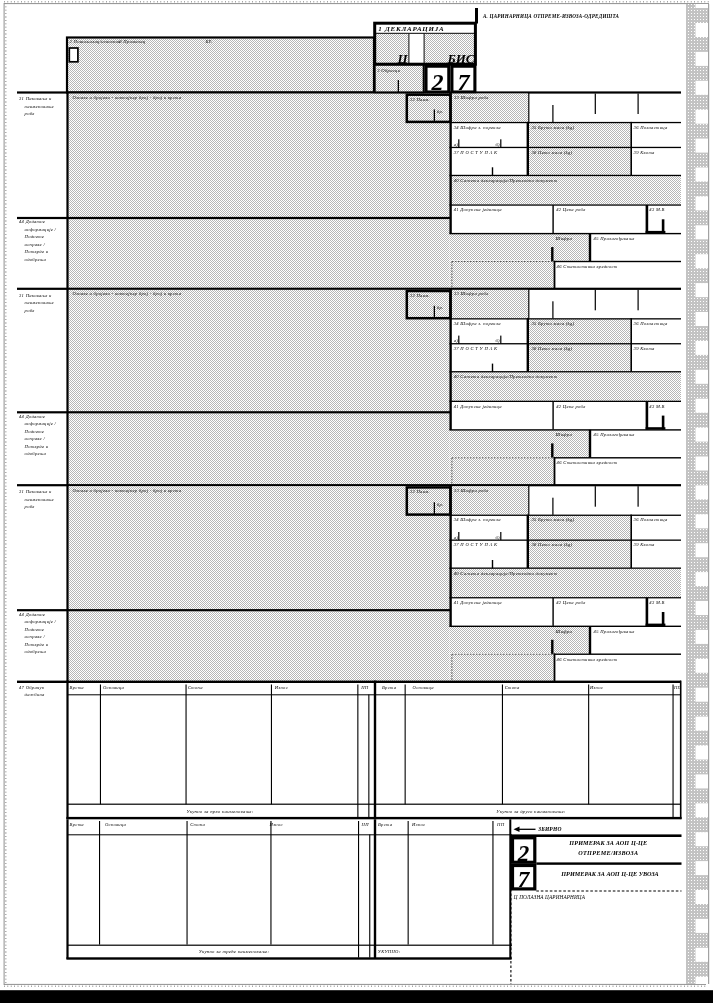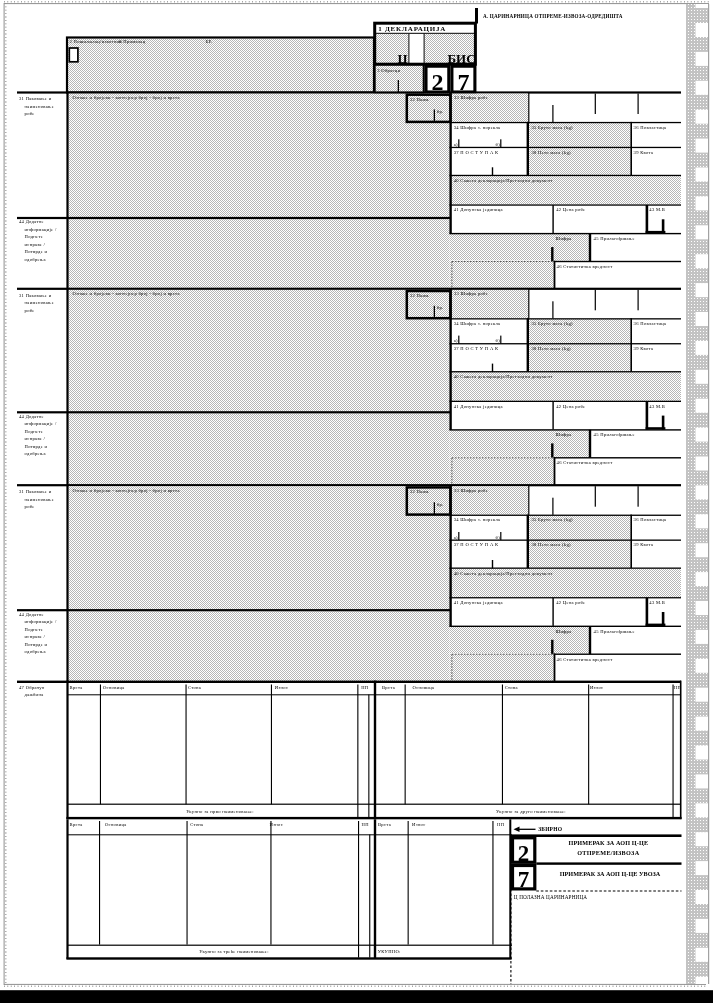--- a/index.html
+++ b/index.html
@@ -1,14 +1,14 @@
 <!DOCTYPE html>
 <html><head><meta charset="utf-8"><style>
 html,body{margin:0;padding:0;background:#fff;}
-#page{width:713px;height:1003px;position:relative;font-family:"Liberation Serif",serif;}
+#page{width:713px;height:1003px;position:relative;font-family:"Liberation Serif",serif;font-style:italic;}
 </style></head><body>
 <div id="page">
 <svg width="713" height="1003" viewBox="0 0 713 1003">
 <defs>
 <pattern id="shade" width="2" height="2" patternUnits="userSpaceOnUse">
           <rect width="2" height="2" fill="#ffffff"></rect>
           <rect width="1" height="1" fill="#b6b6b6"></rect>
           <rect x="1" y="1" width="1" height="1" fill="#b6b6b6"></rect>
         </pattern>
 <pattern id="strip" width="3" height="3" patternUnits="userSpaceOnUse">

